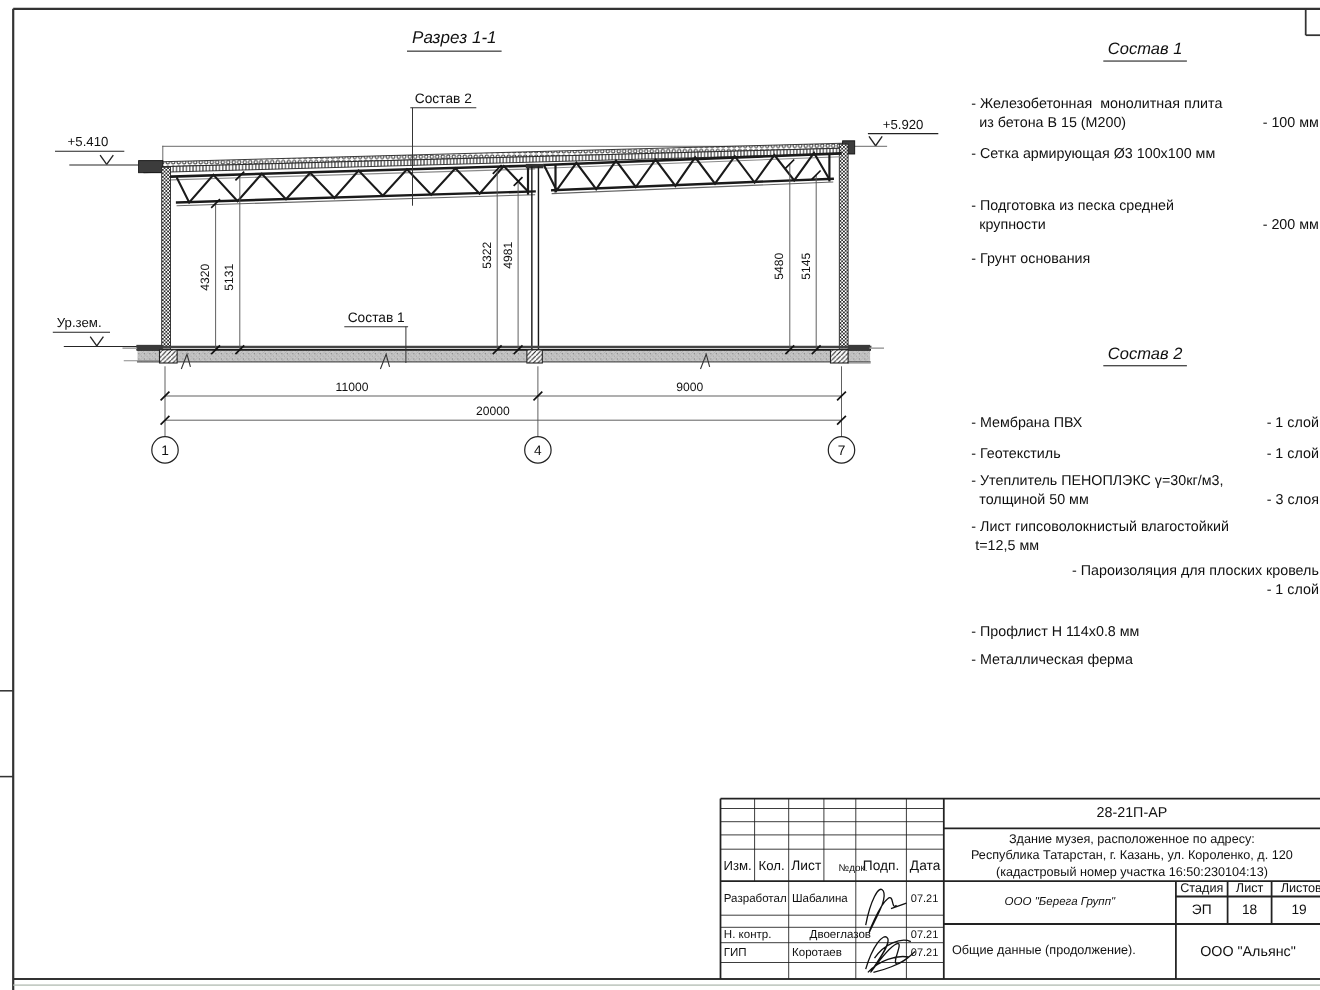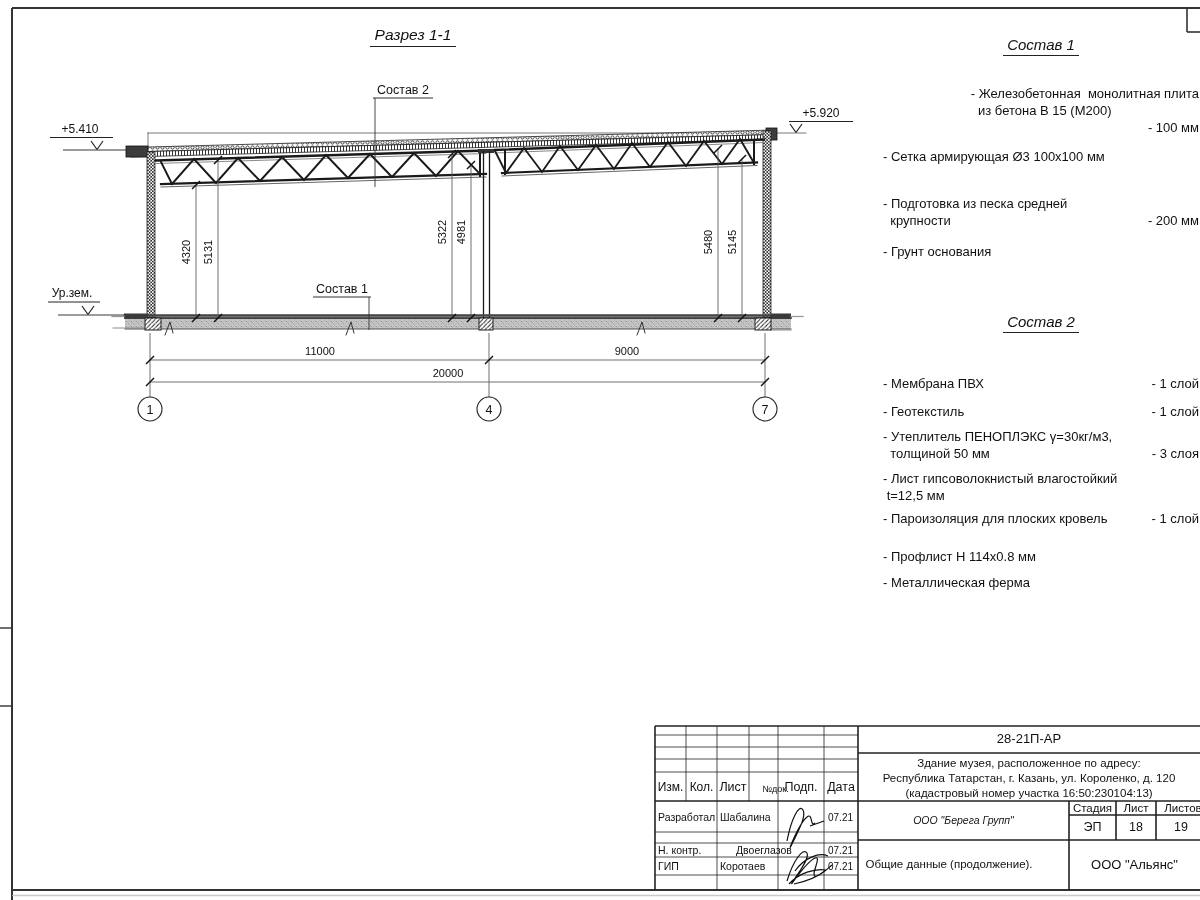--- a/index.html
+++ b/index.html
@@ -15,29 +15,29 @@
   #panel1{left:883px;top:36px;}
   #panel2{left:883px;top:313px;}
   .panel h3{margin:0;text-align:center;font-size:15px;font-style:italic;font-weight:normal;}
   .panel h3 span{display:inline-block;border-bottom:1.3px solid #222;padding:0 4px 2px;}
   .items{margin:0;}
   #panel1 .items{margin-top:29px;}
   #panel2 .items{margin-top:42px;}
   .item{display:flex;justify-content:space-between;align-items:flex-end;font-size:13px;line-height:17px;}
   .item .nm{white-space:pre-wrap;}
   .item .vl{white-space:nowrap;margin-left:6px;}
-  #panel1 .item:nth-child(1){margin-bottom:12px;flex-direction:column;}
+  #panel1 .item:nth-child(1){margin-bottom:12px;}
   #panel1 .item:nth-child(2){margin-bottom:30px;}
   #panel1 .item:nth-child(3){margin-bottom:14px;}
   #panel1 .item:nth-child(4){margin-bottom:13px;}
   #panel2 .item:nth-child(1){margin-bottom:11px;}
   #panel2 .item:nth-child(2){margin-bottom:8px;}
   #panel2 .item:nth-child(3){margin-bottom:8px;}
   #panel2 .item:nth-child(4){margin-bottom:6px;}
-  #panel2 .item:nth-child(5){margin-bottom:21px;}
+  #panel2 .item:nth-child(5){margin-bottom:21px;flex-direction:column;}
   #panel2 .item:nth-child(6){margin-bottom:9px;}
   
   .tb{position:absolute;font-size:11px;}
   .ctr{text-align:center;}
   .pre{white-space:pre-line;}
 </style>
 </head>
 <body>
 <div id="sheet">
 

